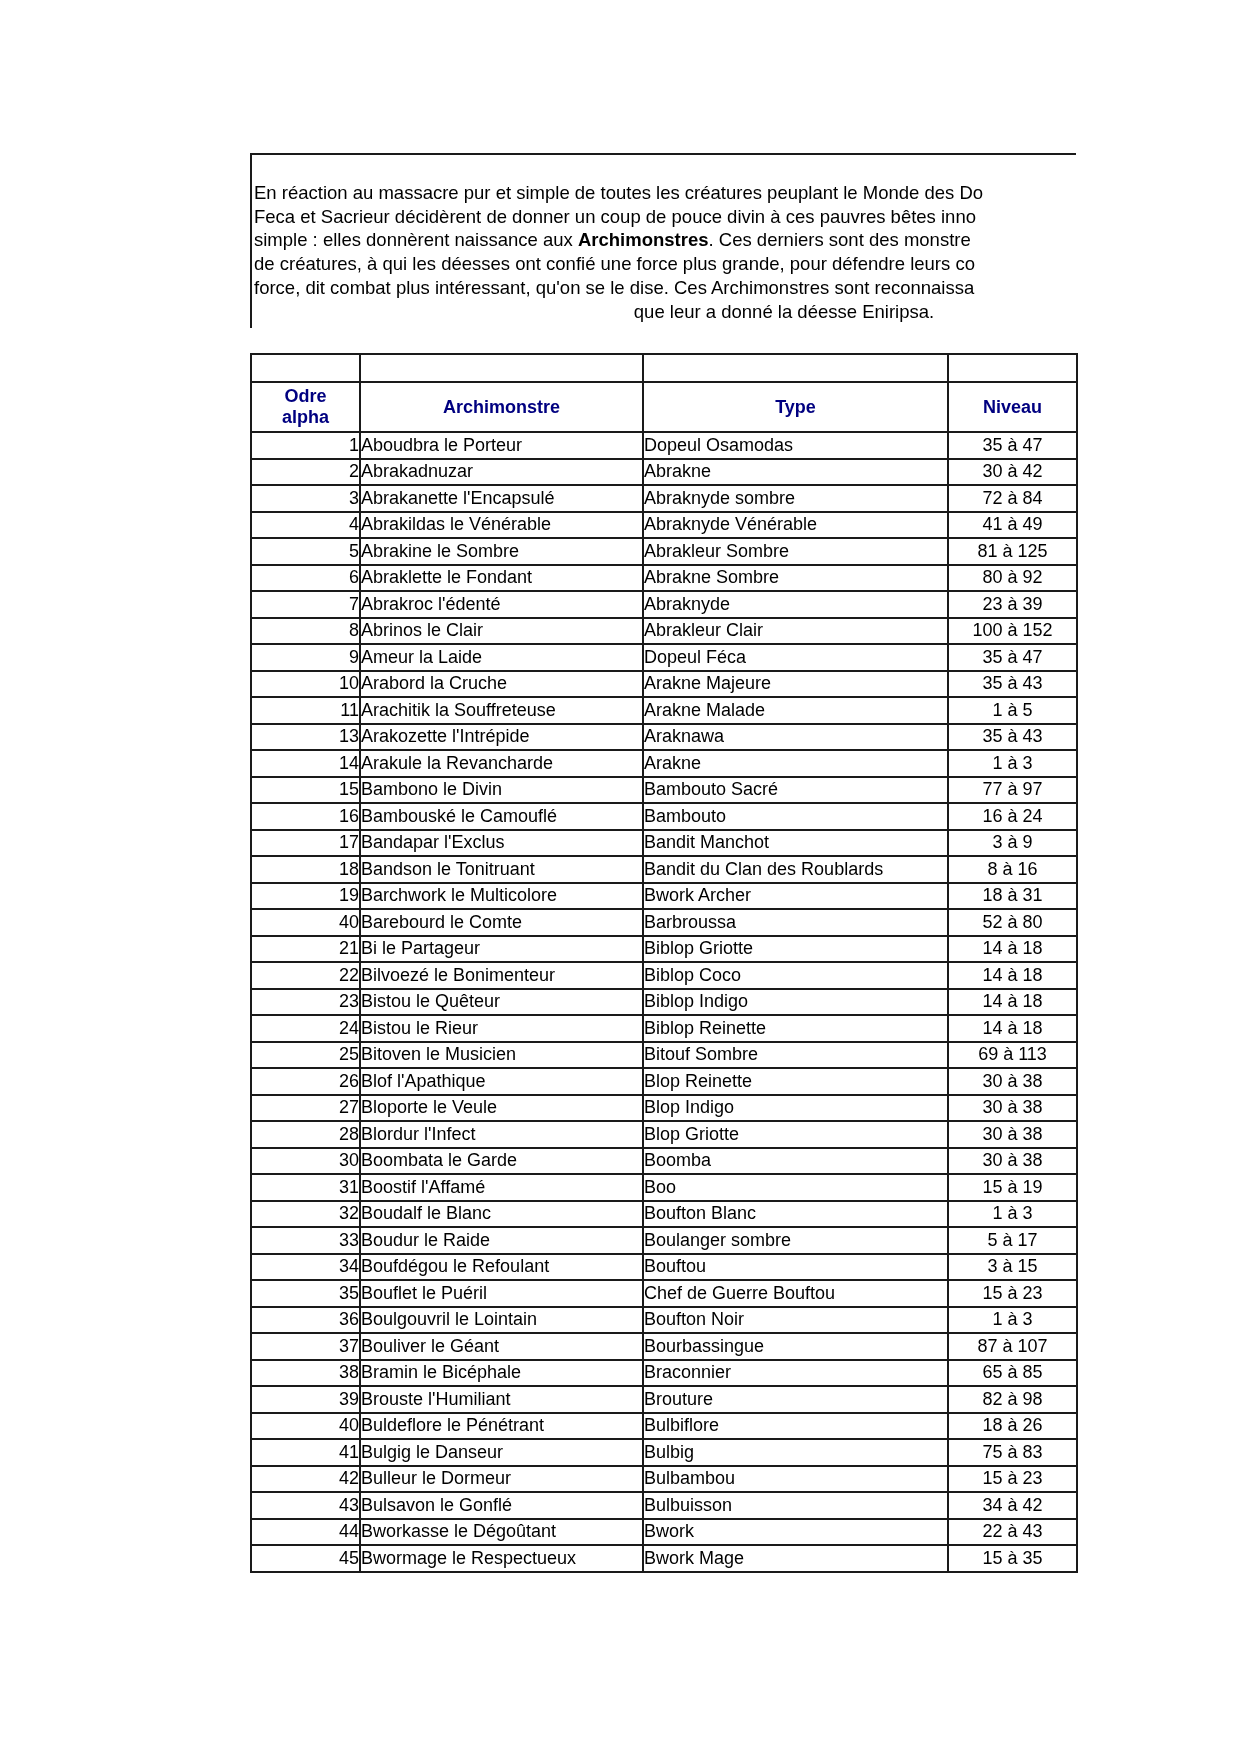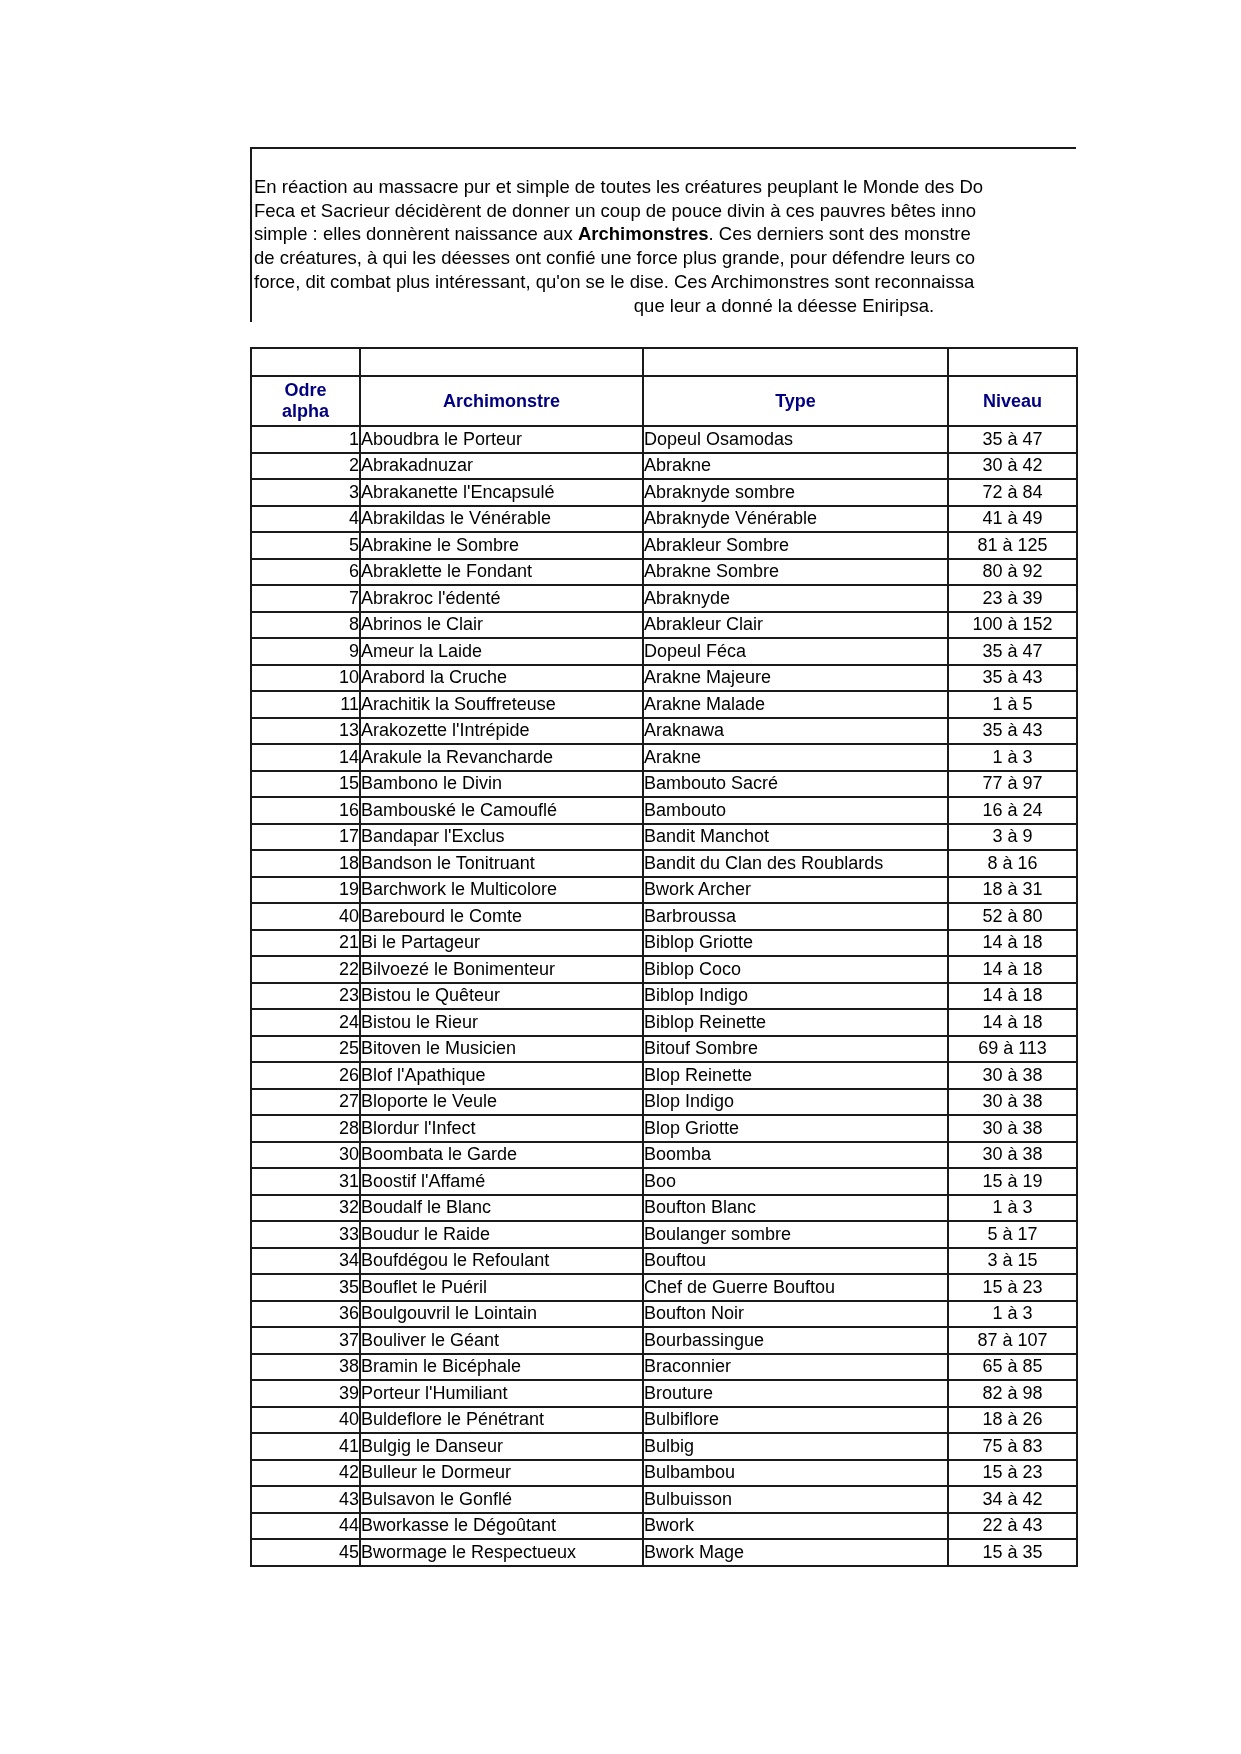--- a/index.html
+++ b/index.html
@@ -10,21 +10,21 @@
   body {
     width: 1241px;
     height: 1754px;
     position: relative;
     font-family: "Liberation Sans", sans-serif;
     color: #000000;
   }
   .doc {
     position: absolute;
     left: 250px;
-    top: 147px;
+    top: 153px;
     width: 826px;
   }
   
   .intro {
     box-sizing: border-box;
     width: 826px;
     height: 175px;
     border-left: 2px solid #1a1a1a;
     border-top: 2px solid #1a1a1a;
     overflow: hidden;
@@ -326,21 +326,21 @@
           <td class="c-level">87 à 107</td>
         </tr>
         <tr>
           <td class="c-order">38</td>
           <td class="c-name">Bramin le Bicéphale</td>
           <td class="c-type">Braconnier</td>
           <td class="c-level">65 à 85</td>
         </tr>
         <tr>
           <td class="c-order">39</td>
-          <td class="c-name">Porteur l'Humiliant</td>
+          <td class="c-name">Brouste l'Humiliant</td>
           <td class="c-type">Brouture</td>
           <td class="c-level">82 à 98</td>
         </tr>
         <tr>
           <td class="c-order">40</td>
           <td class="c-name">Buldeflore le Pénétrant</td>
           <td class="c-type">Bulbiflore</td>
           <td class="c-level">18 à 26</td>
         </tr>
         <tr>

